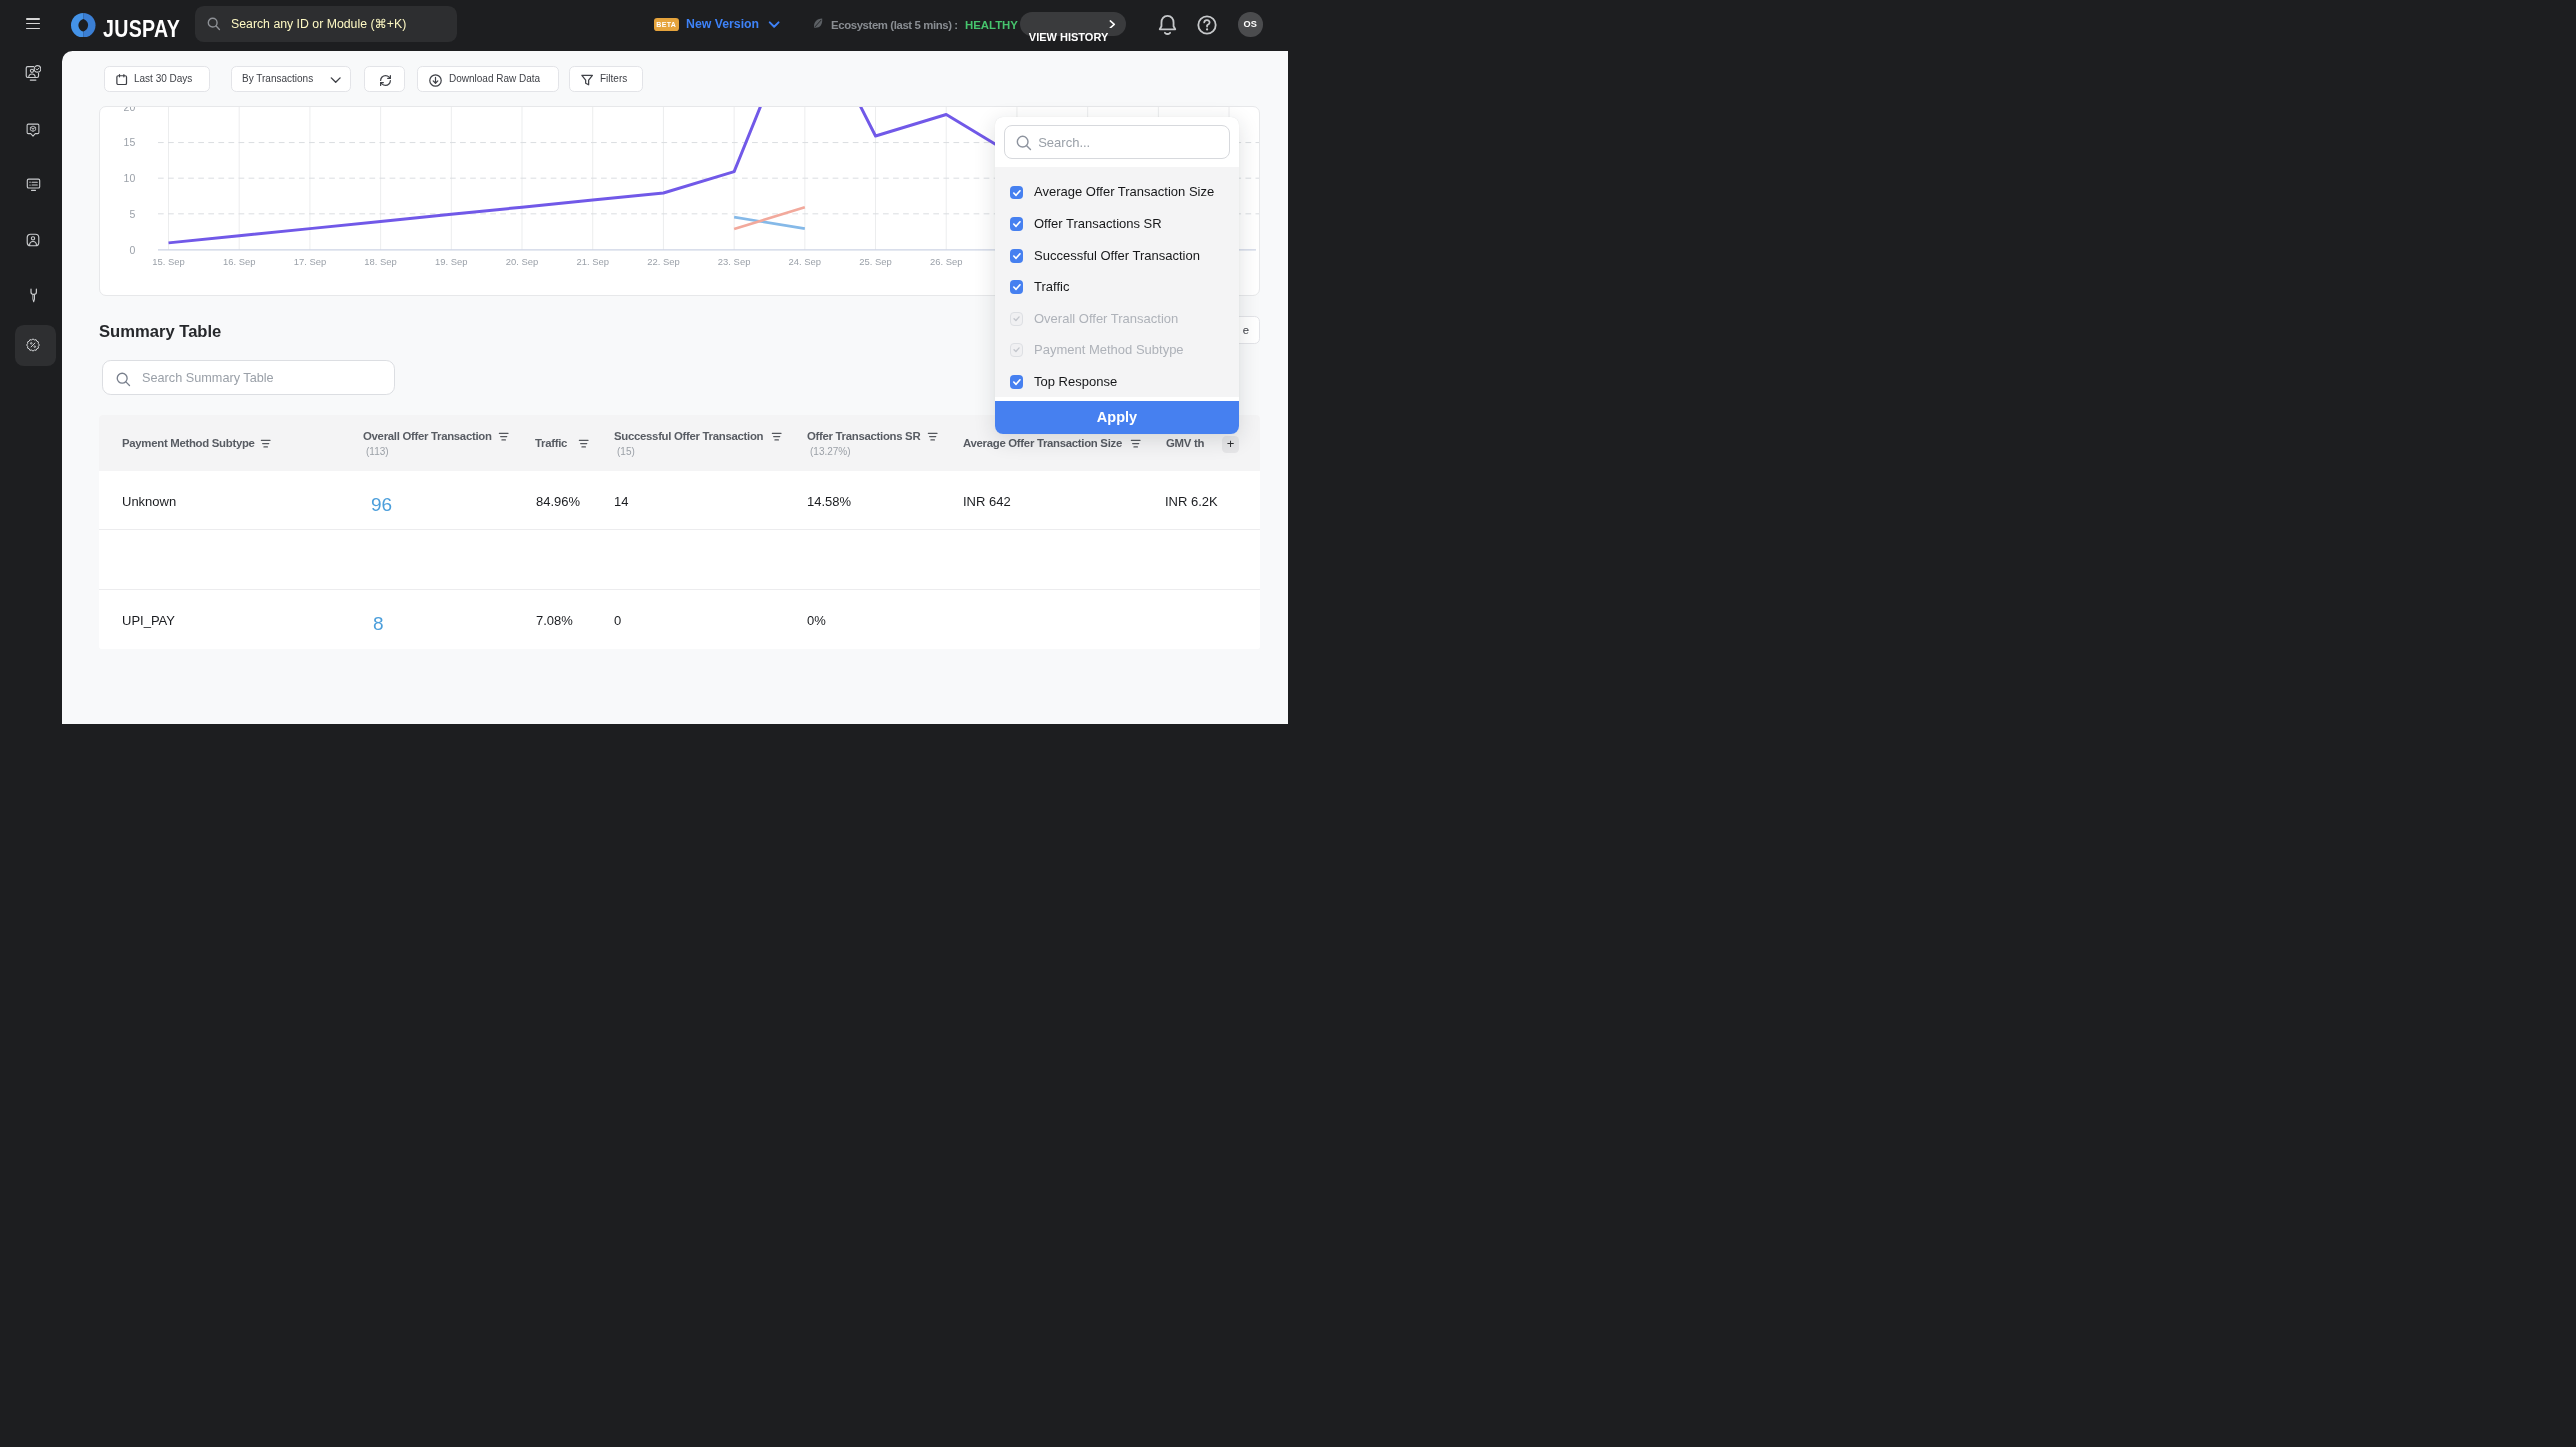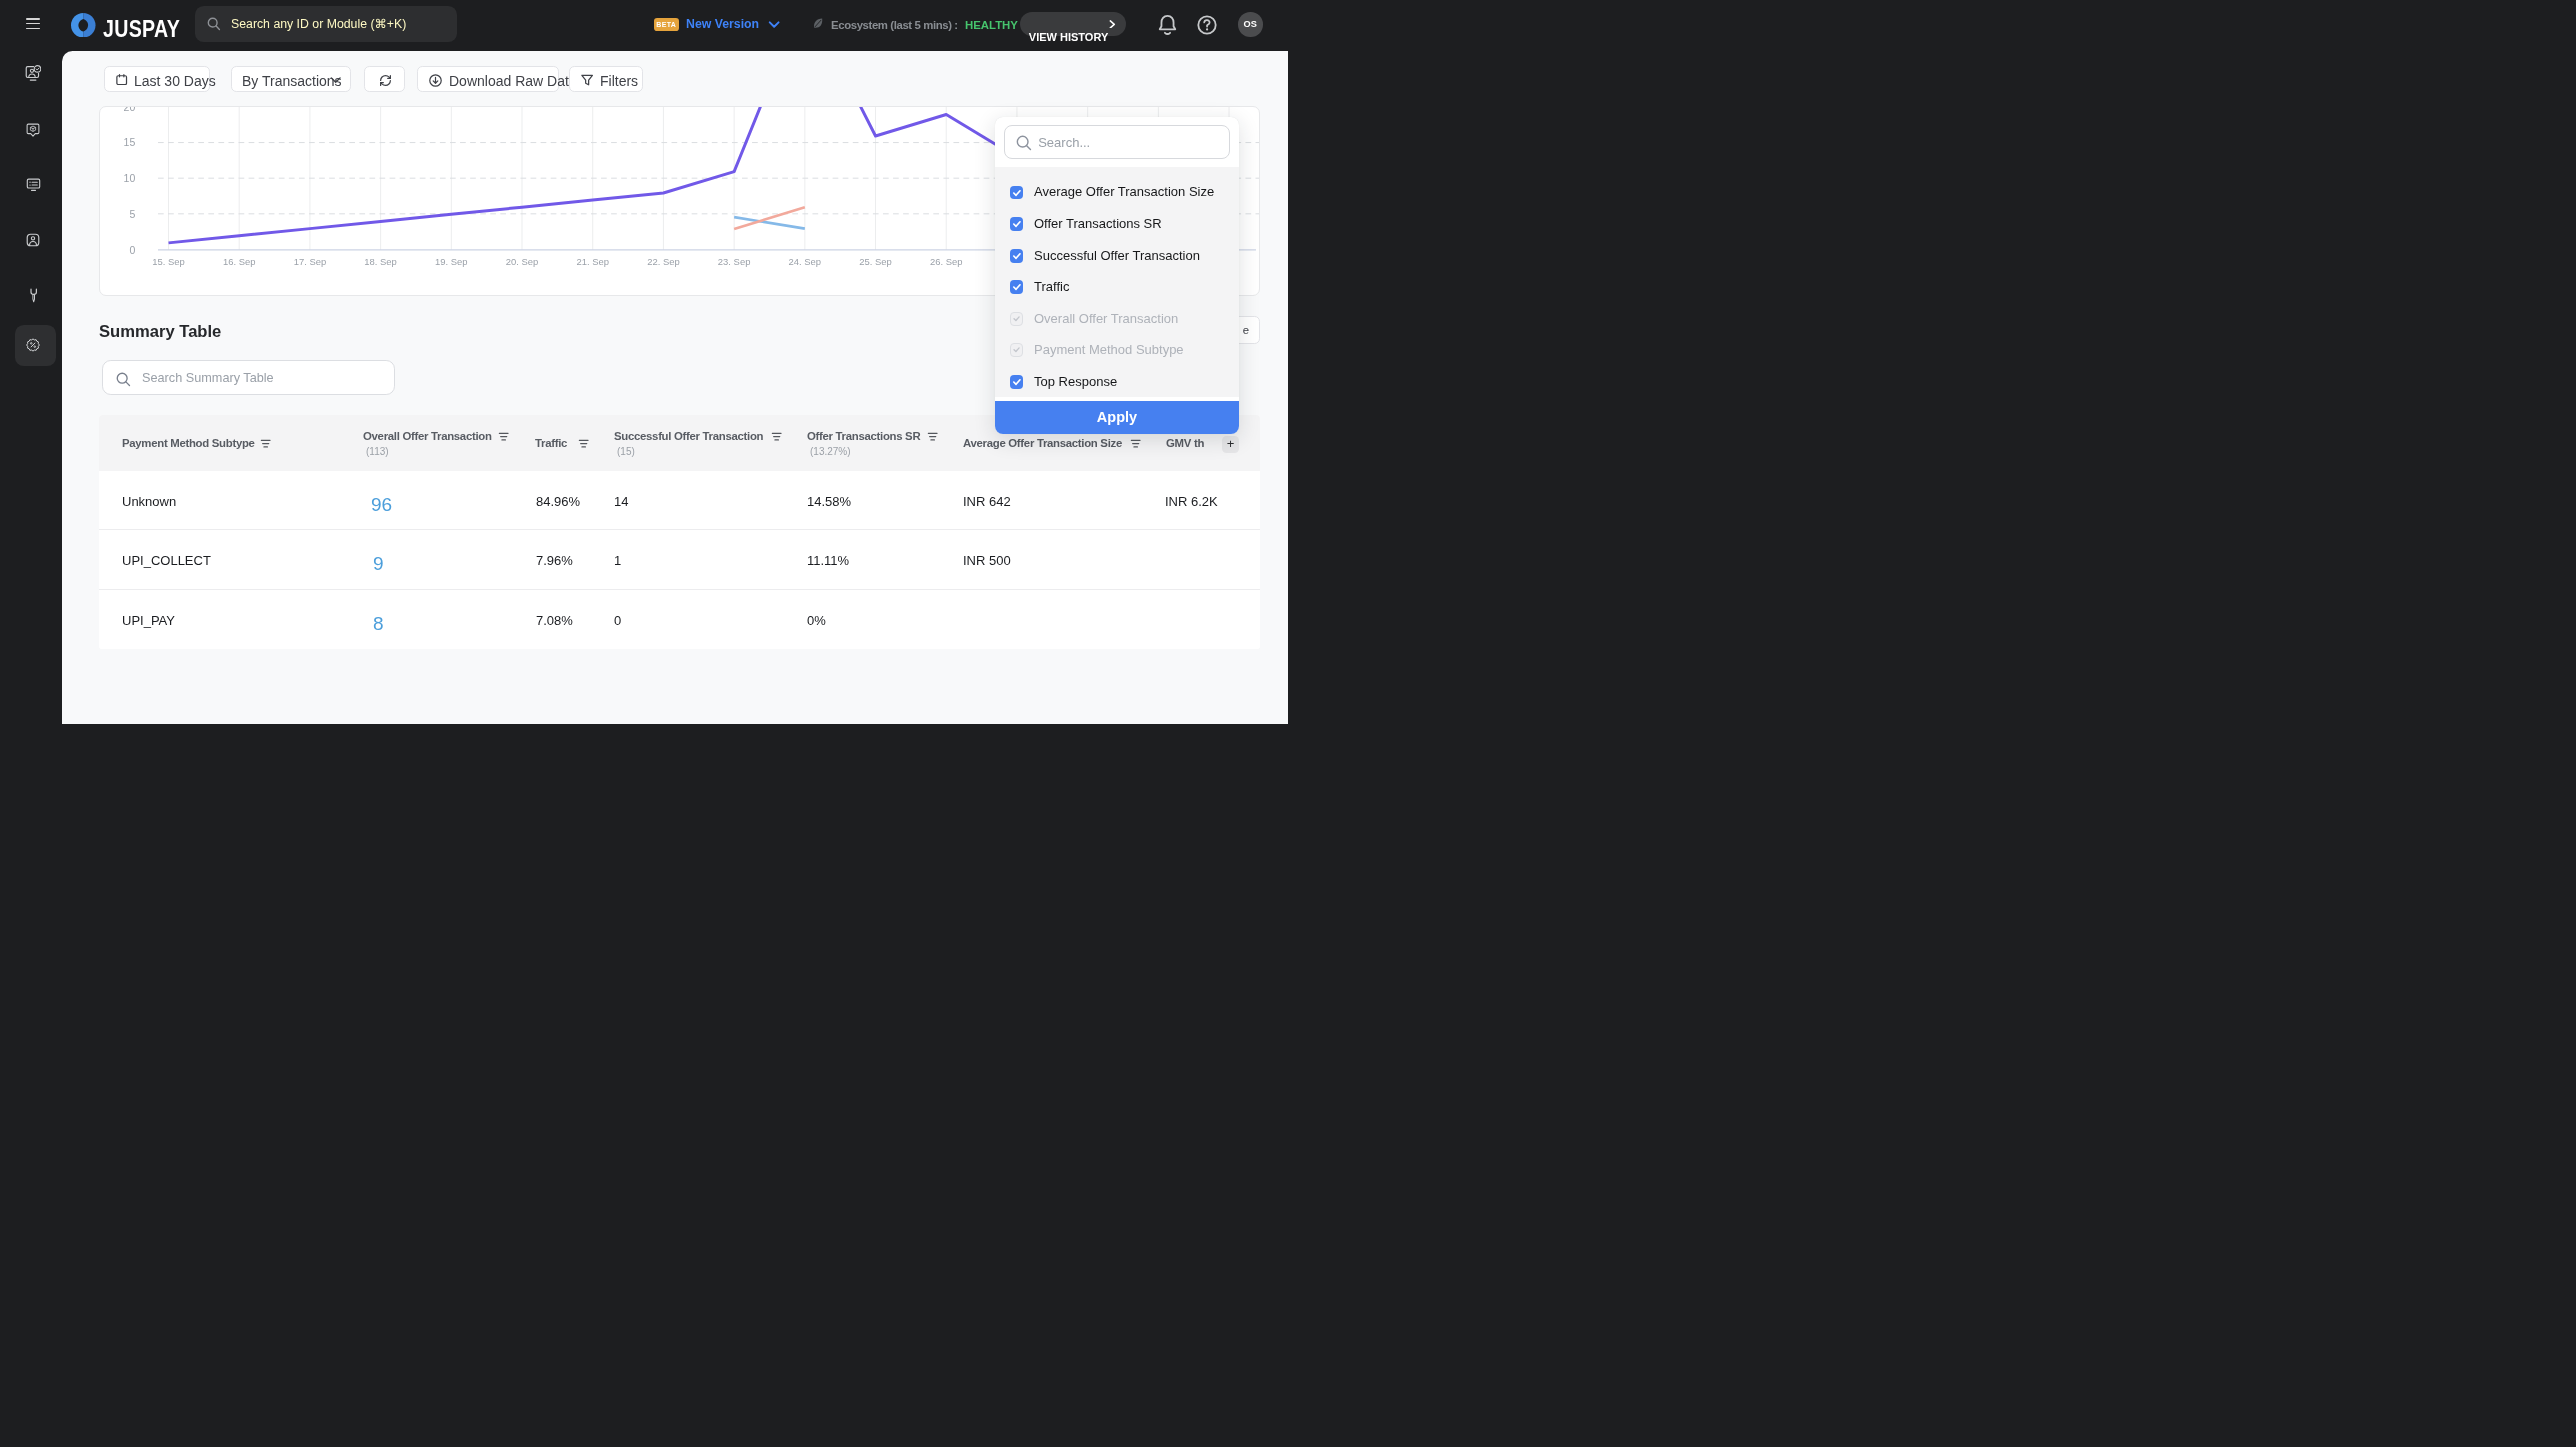--- a/index.html
+++ b/index.html
@@ -22,21 +22,21 @@
   #avatar { position:absolute; left:1238px; top:12px; width:24.5px; height:24.5px; border-radius:50%; background:#4b4c4e; color:#fff; font-size:9.2px; font-weight:bold; text-align:center; line-height:24.5px; }
 
   
   #sidebar { position:absolute; left:0; top:51px; width:62px; height:673px; background:#1d1e20; z-index:25; }
   #activebox { position:absolute; left:14.5px; top:274px; width:41px; height:41px; background:#2e2f31; border-radius:8.8px; }
 
   
   #main { position:absolute; left:62px; top:51px; width:1226px; height:673px; background:#f8f9fa; border-top-left-radius:10.5px; }
 
   
-  .tbtn { position:absolute; top:66px; height:26px; background:#fff; border:0.9px solid #e3e4e8; border-radius:5.3px; color:#3f4147; font-size:14px; font-weight:500; z-index:5; }
+  .tbtn { position:absolute; top:66px; height:26px; background:#fff; border:0.9px solid #e3e4e8; border-radius:5.3px; color:#3f4147; font-size:10px; font-weight:500; z-index:5; }
   .tbtn span { position:absolute; white-space:nowrap; }
 
   
   #card { position:absolute; left:99px; top:106px; width:1161px; height:190px; background:#fff; border:0.9px solid #e7e8ea; border-radius:7px; overflow:hidden; z-index:1; }
 
   
   #sumhead { position:absolute; left:99px; top:322px; font-size:16.6px; font-weight:bold; color:#26282b; z-index:2; }
   #sumsearch { position:absolute; left:102px; top:360px; width:293px; height:35px; background:#fff; border:0.9px solid #dcdee2; border-radius:8.8px; z-index:2; }
   #sumsearch .ph { position:absolute; left:39px; top:10px; font-size:12.7px; color:#9aa0a8; }
 
@@ -330,28 +330,20 @@
     <div class="row" style="top:56px;">
       <div class="cell" style="left:23px; top:23px;">Unknown</div>
       <div class="bluecell" style="left:272px; top:23px;">96</div>
       <div class="cell" style="left:437px; top:23px;">84.96%</div>
       <div class="cell" style="left:515px; top:23px;">14</div>
       <div class="cell" style="left:708px; top:23px;">14.58%</div>
       <div class="cell" style="left:864px; top:23px;">INR 642</div>
       <div class="cell" style="left:1066px; top:23px;">INR 6.2K</div>
     </div>
     <div class="sep" style="top:114px;"></div>
-    <div class="row" style="top:115px;">
-      <div class="cell" style="left:23px; top:23px;">UPI_COLLECT</div>
-      <div class="bluecell" style="left:274px; top:23px;">9</div>
-      <div class="cell" style="left:437px; top:23px;">7.96%</div>
-      <div class="cell" style="left:515px; top:23px;">1</div>
-      <div class="cell" style="left:708px; top:23px;">11.11%</div>
-      <div class="cell" style="left:864px; top:23px;">INR 500</div>
-    </div>
     <div class="sep" style="top:174px;"></div>
     <div class="row" style="top:175px;">
       <div class="cell" style="left:23px; top:23px;">UPI_PAY</div>
       <div class="bluecell" style="left:274px; top:23px;">8</div>
       <div class="cell" style="left:437px; top:23px;">7.08%</div>
       <div class="cell" style="left:515px; top:23px;">0</div>
       <div class="cell" style="left:708px; top:23px;">0%</div>
     </div>
   </div>
   <div id="plusbtn">+</div>

